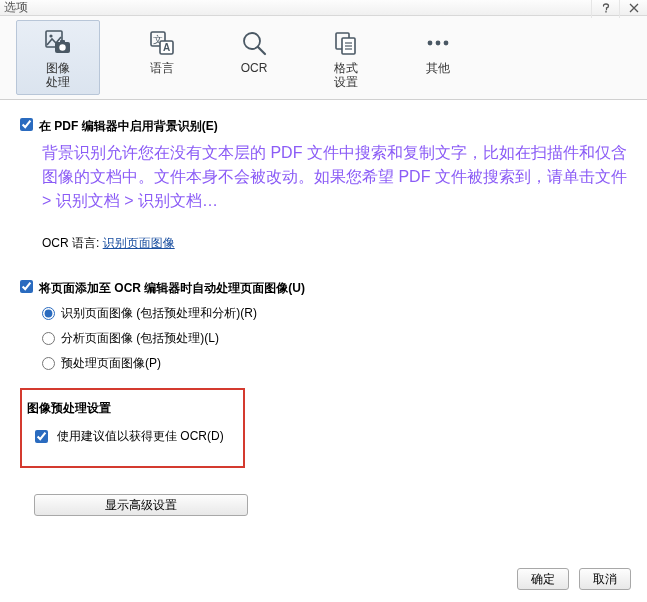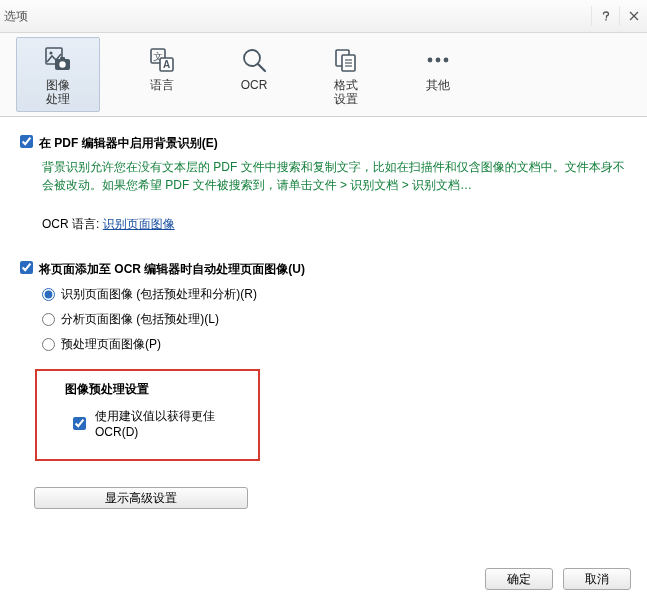--- a/index.html
+++ b/index.html
@@ -7,21 +7,21 @@
     margin: 0;
     font-family: "Microsoft YaHei", "SimSun", Arial, sans-serif;
     font-size: 12px;
     background: #fff;
     color: #000;
     width: 647px;
     height: 602px;
     overflow: hidden;
   }
   .titlebar {
-    height: 33px;
+    height: 16px;
     background: linear-gradient(#fdfdfd, #f0f0f0);
     border-bottom: 1px solid #d8d8d8;
     padding: 0 0 0 4px;
     display: flex;
     align-items: center;
     position: relative;
   }
   .titlebar .title { flex: 1; color: #555; font-size: 12px; }
   .titlebar .winbtns { display: flex; height: 20px; }
   .titlebar .winbtn {
@@ -69,44 +69,43 @@
   .section { margin-bottom: 14px; }
   .chkline {
     display: flex; align-items: flex-start; gap: 6px;
     font-weight: bold;
     margin-bottom: 6px;
   }
   .chkline input { margin: 0; }
   .chkline label { font-weight: bold; }
   .desc {
     margin: 2px 0 0 22px;
-    color: #15803d;
-    font-size: 12px;
+    color: #8b5cf6;
+    font-size: 16px;
     line-height: 1.5;
   }
   .ocrlang {
     margin: 22px 0 0 22px;
     font-size: 12px;
   }
   .ocrlang a { color: #1a4fa0; text-decoration: underline; cursor: pointer; }
 
   .radios { margin: 8px 0 0 22px; }
   .radios .rline {
     display: flex; align-items: center; gap: 6px;
     margin: 4px 0 8px 0;
     font-size: 12px;
   }
   .radios input { margin: 0; }
 
   .redbox {
     border: 2px solid #d43a2f;
-    padding: 10px 14px 16px 28px;
+    padding: 10px 14px 16px 5px;
     width: 225px;
     margin-top: 16px;
-    margin-left: 15px;
   }
   .redbox .grouptitle {
     font-weight: bold;
     margin-bottom: 10px;
   }
   .redbox .cline {
     display: flex; align-items: center; gap: 6px;
     margin: 4px 0 4px 4px;
     font-size: 12px;
   }
@@ -120,21 +119,21 @@
     background: linear-gradient(#fdfdfd, #e8e8e8);
     border-radius: 3px;
     font-size: 12px;
     cursor: default;
   }
   .footer {
     position: absolute;
     bottom: 12px; right: 16px;
     display: flex; gap: 10px;
   }
-  .footer .btn { width: 68px; padding: 4px; }
+  .footer .btn { width: 52px; padding: 4px; }
   input[type=checkbox], input[type=radio] { accent-color: #2a6bbf; width:13px; height:13px; }
 </style>
 </head>
 <body>
 
 <div class="titlebar">
   <span class="title">选项</span>
   <div class="winbtns">
     <div class="winbtn">
       <svg viewBox="0 0 10 10">

